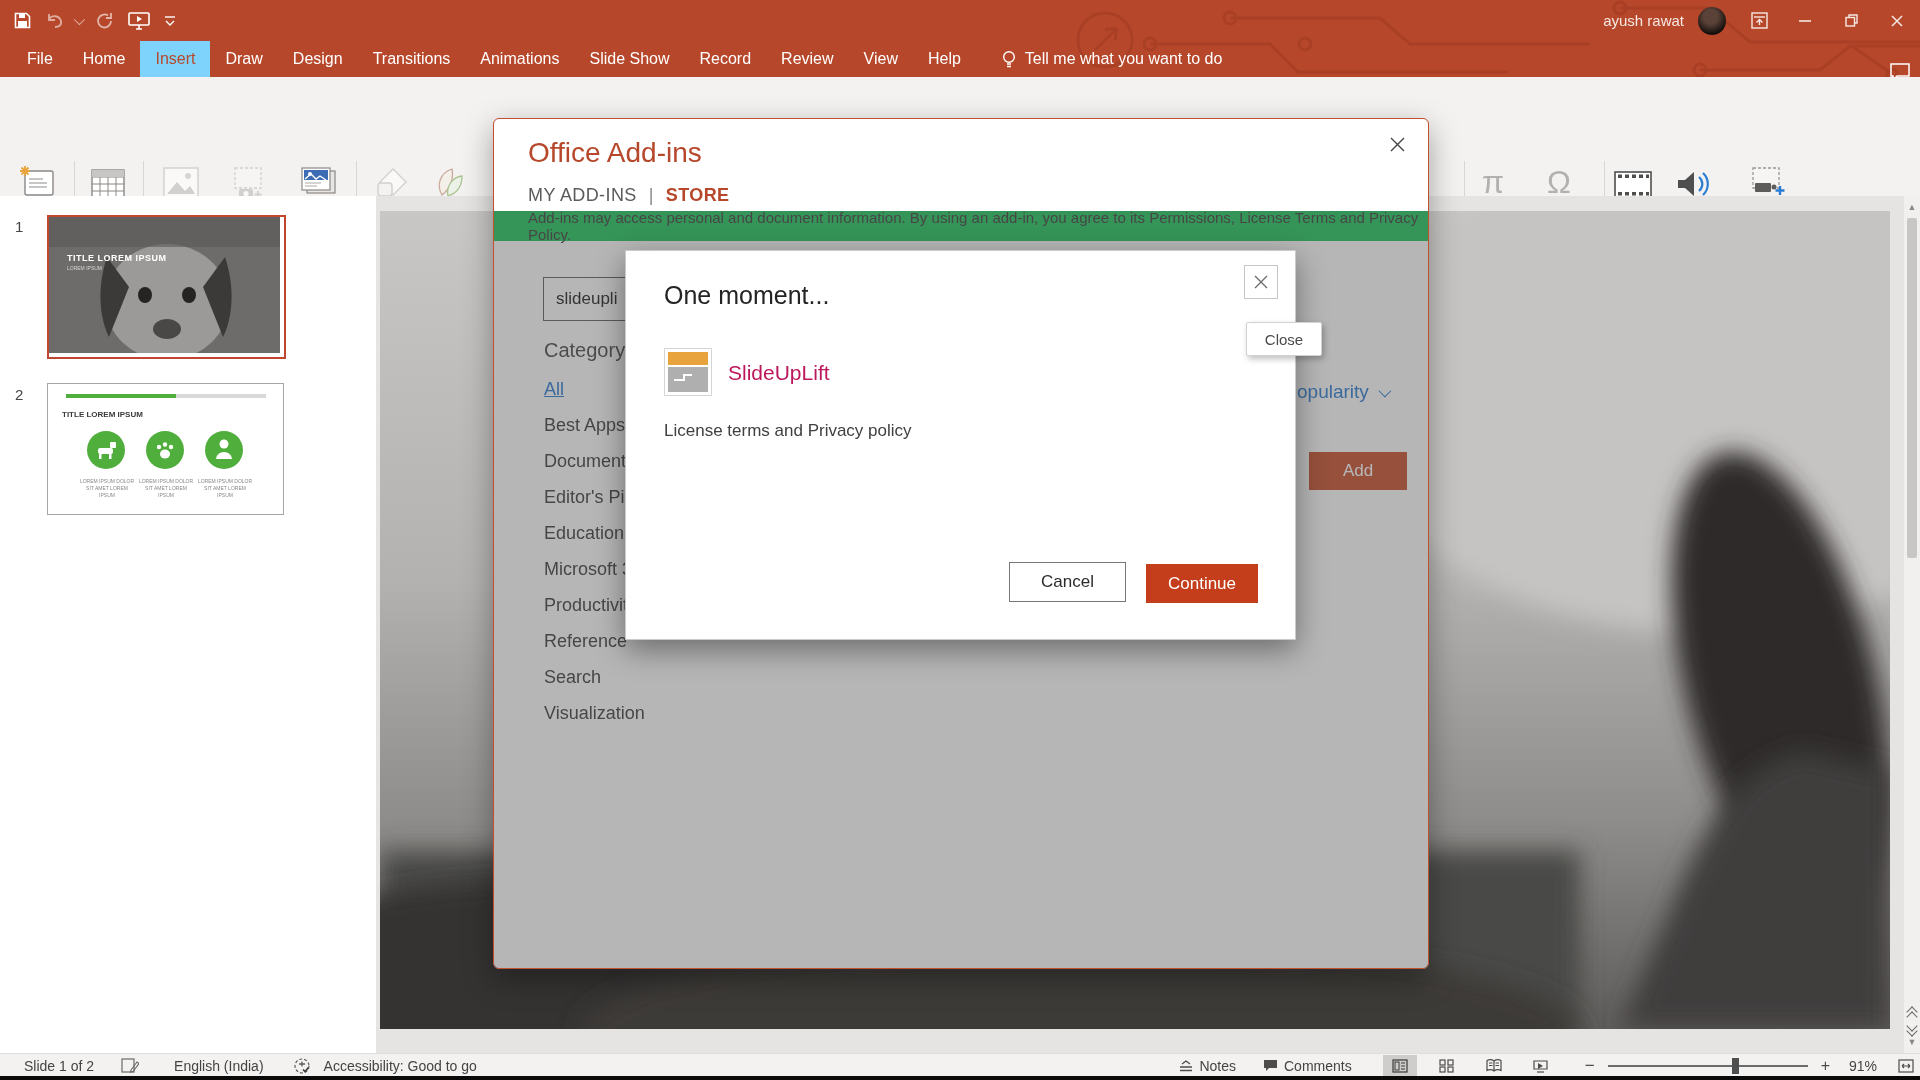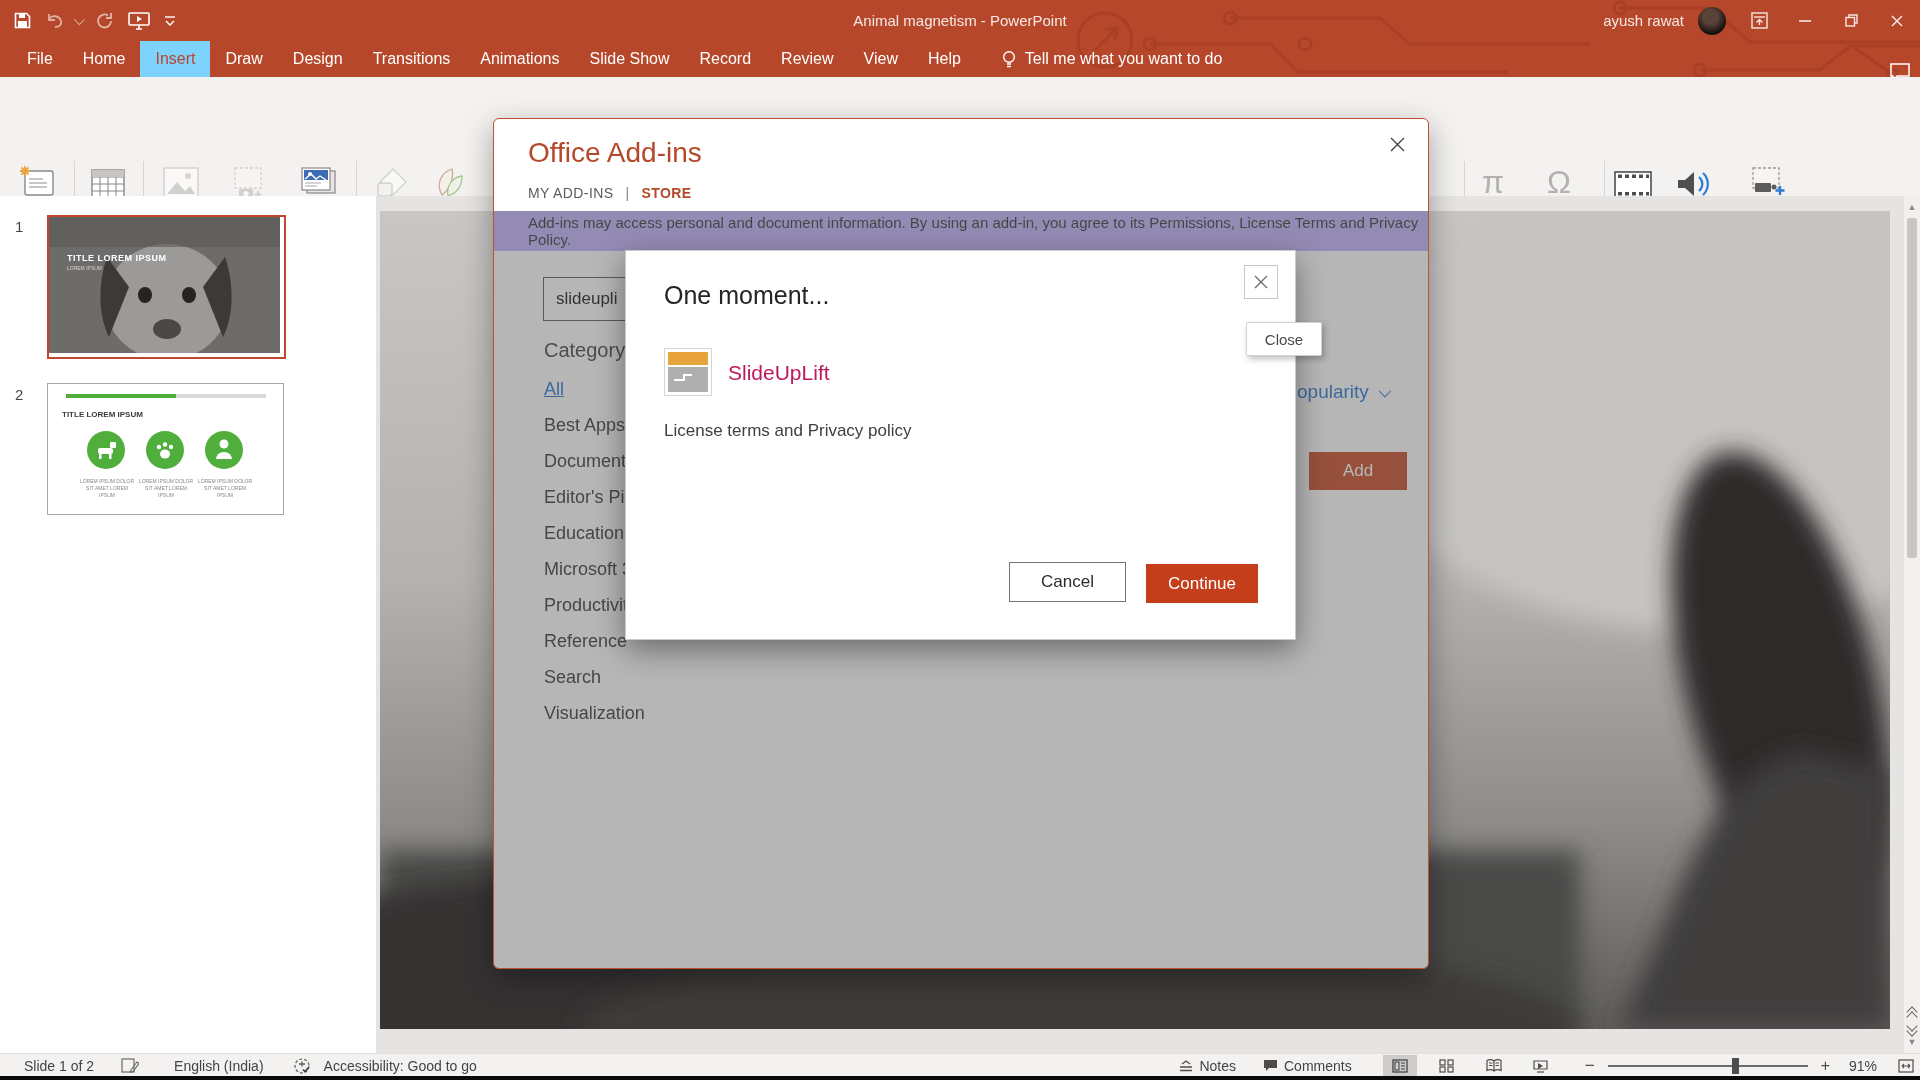--- a/index.html
+++ b/index.html
@@ -38,23 +38,23 @@
   
   #vscroll{position:absolute;right:0;top:196px;width:16px;height:857px;background:#F1F0EF;display:flex;flex-direction:column;align-items:center;}
   .sc-arrow{color:#8A8886;font-size:9px;line-height:14px;}
   .sc-thumb{width:10px;height:340px;background:#C8C6C4;margin-top:4px;border-radius:2px;}
   .dblchv{width:10px;height:10px;position:relative;margin:3px 0;}
   .dblchv i{position:absolute;left:1px;width:7px;height:7px;border-left:1.6px solid #6B6967;border-top:1.6px solid #6B6967;}
   
   #addins{position:absolute;left:493px;top:118px;width:934px;height:849px;background:#fff;border:1px solid #C0502F;border-radius:6px;box-shadow:0 10px 30px rgba(0,0,0,.35);z-index:10;}
   #addins-title{position:absolute;left:34px;top:18px;font-size:28px;color:#B7472A;}
   #addins-close{position:absolute;right:18px;top:12px;width:26px;height:26px;display:flex;align-items:center;justify-content:center;}
-  #addins-tabs{position:absolute;left:34px;top:66px;font-size:14px;letter-spacing:.4px;color:#5B5B5B;display:flex;gap:12px;align-items:center;}
+  #addins-tabs{position:absolute;left:34px;top:66px;font-size:18px;letter-spacing:.4px;color:#5B5B5B;display:flex;gap:12px;align-items:center;}
   #addins-content{position:absolute;left:0;top:92px;width:100%;height:757px;overflow:hidden;}
-  #disclaimer{position:absolute;left:0;top:0;width:100%;height:40px;background:#c4b5fd;display:flex;align-items:center;padding-left:34px;box-sizing:border-box;font-size:15px;color:#3F3F3F;}
+  #disclaimer{position:absolute;left:0;top:0;width:100%;height:30px;background:#22c55e;display:flex;align-items:center;padding-left:34px;box-sizing:border-box;font-size:15px;color:#3F3F3F;}
   #searchbox{position:absolute;left:49px;top:66px;width:250px;height:44px;border:1px solid #616161;background:#fff;font-size:17px;color:#222;padding:0 12px;box-sizing:border-box;font-family:"Liberation Sans",sans-serif;}
   #cat-head{position:absolute;left:50px;top:128px;font-size:20px;color:#4A4A4A;}
   #cat-list{position:absolute;left:50px;top:168px;display:flex;flex-direction:column;gap:15px;font-size:18px;color:#3E3E3E;white-space:nowrap;}
   #sortfrag{position:absolute;left:803px;top:170px;font-size:19px;color:#2B7CD3;display:flex;align-items:center;gap:7px;}
   #sortfrag .cv{border-color:#2B7CD3;width:8px;height:8px;}
   #addbtn{position:absolute;left:815px;top:241px;width:98px;height:38px;background:#C8502E;color:#fff;font-size:17px;display:flex;align-items:center;justify-content:center;}
   #dimoverlay{position:absolute;inset:0;background:rgba(82,82,82,.42);}
   
   #modal{position:absolute;left:625px;top:250px;width:669px;height:388px;background:#fff;border:1px solid #CACACA;box-shadow:0 10px 28px rgba(0,0,0,.4);z-index:20;}
   #modal-title{position:absolute;left:38px;top:30px;font-size:25px;color:#242424;}
@@ -134,21 +134,20 @@
           </svg>
       </span>
       <span class="qbtn">
         <svg width="12" height="12" viewBox="0 0 12 12">
             <path d="M1,2 h10" stroke="#fff" stroke-width="1.4"></path>
             <path d="M2,6 l4,4 4,-4" fill="none" stroke="#fff" stroke-width="1.4"></path>
           </svg>
       </span>
     </div>
 
-    <div id="title-center">Animal magnetism  -  PowerPoint</div>
 
     <div id="tb-right">
       <span>ayush rawat</span>
       <span style="width:28px;height:28px;border-radius:50%;margin-left:14px;background:radial-gradient(circle at 45% 35%,#5A4238 0 30%,#17100E 70%);"></span>
       <span class="winbtn" style="margin-left:10px;">
         <svg width="17" height="17" viewBox="0 0 17 17">
             <rect x="1" y="1" width="15" height="15" fill="none" stroke="#F5E8E3" stroke-width="1.4"></rect>
             <path d="M3,5 h11" stroke="#F5E8E3" stroke-width="1.4"></path>
             <path d="M8.5,13 v-5 m-3,2.5 l3,-3 3,3" fill="none" stroke="#F5E8E3" stroke-width="1.4"></path>
           </svg>

